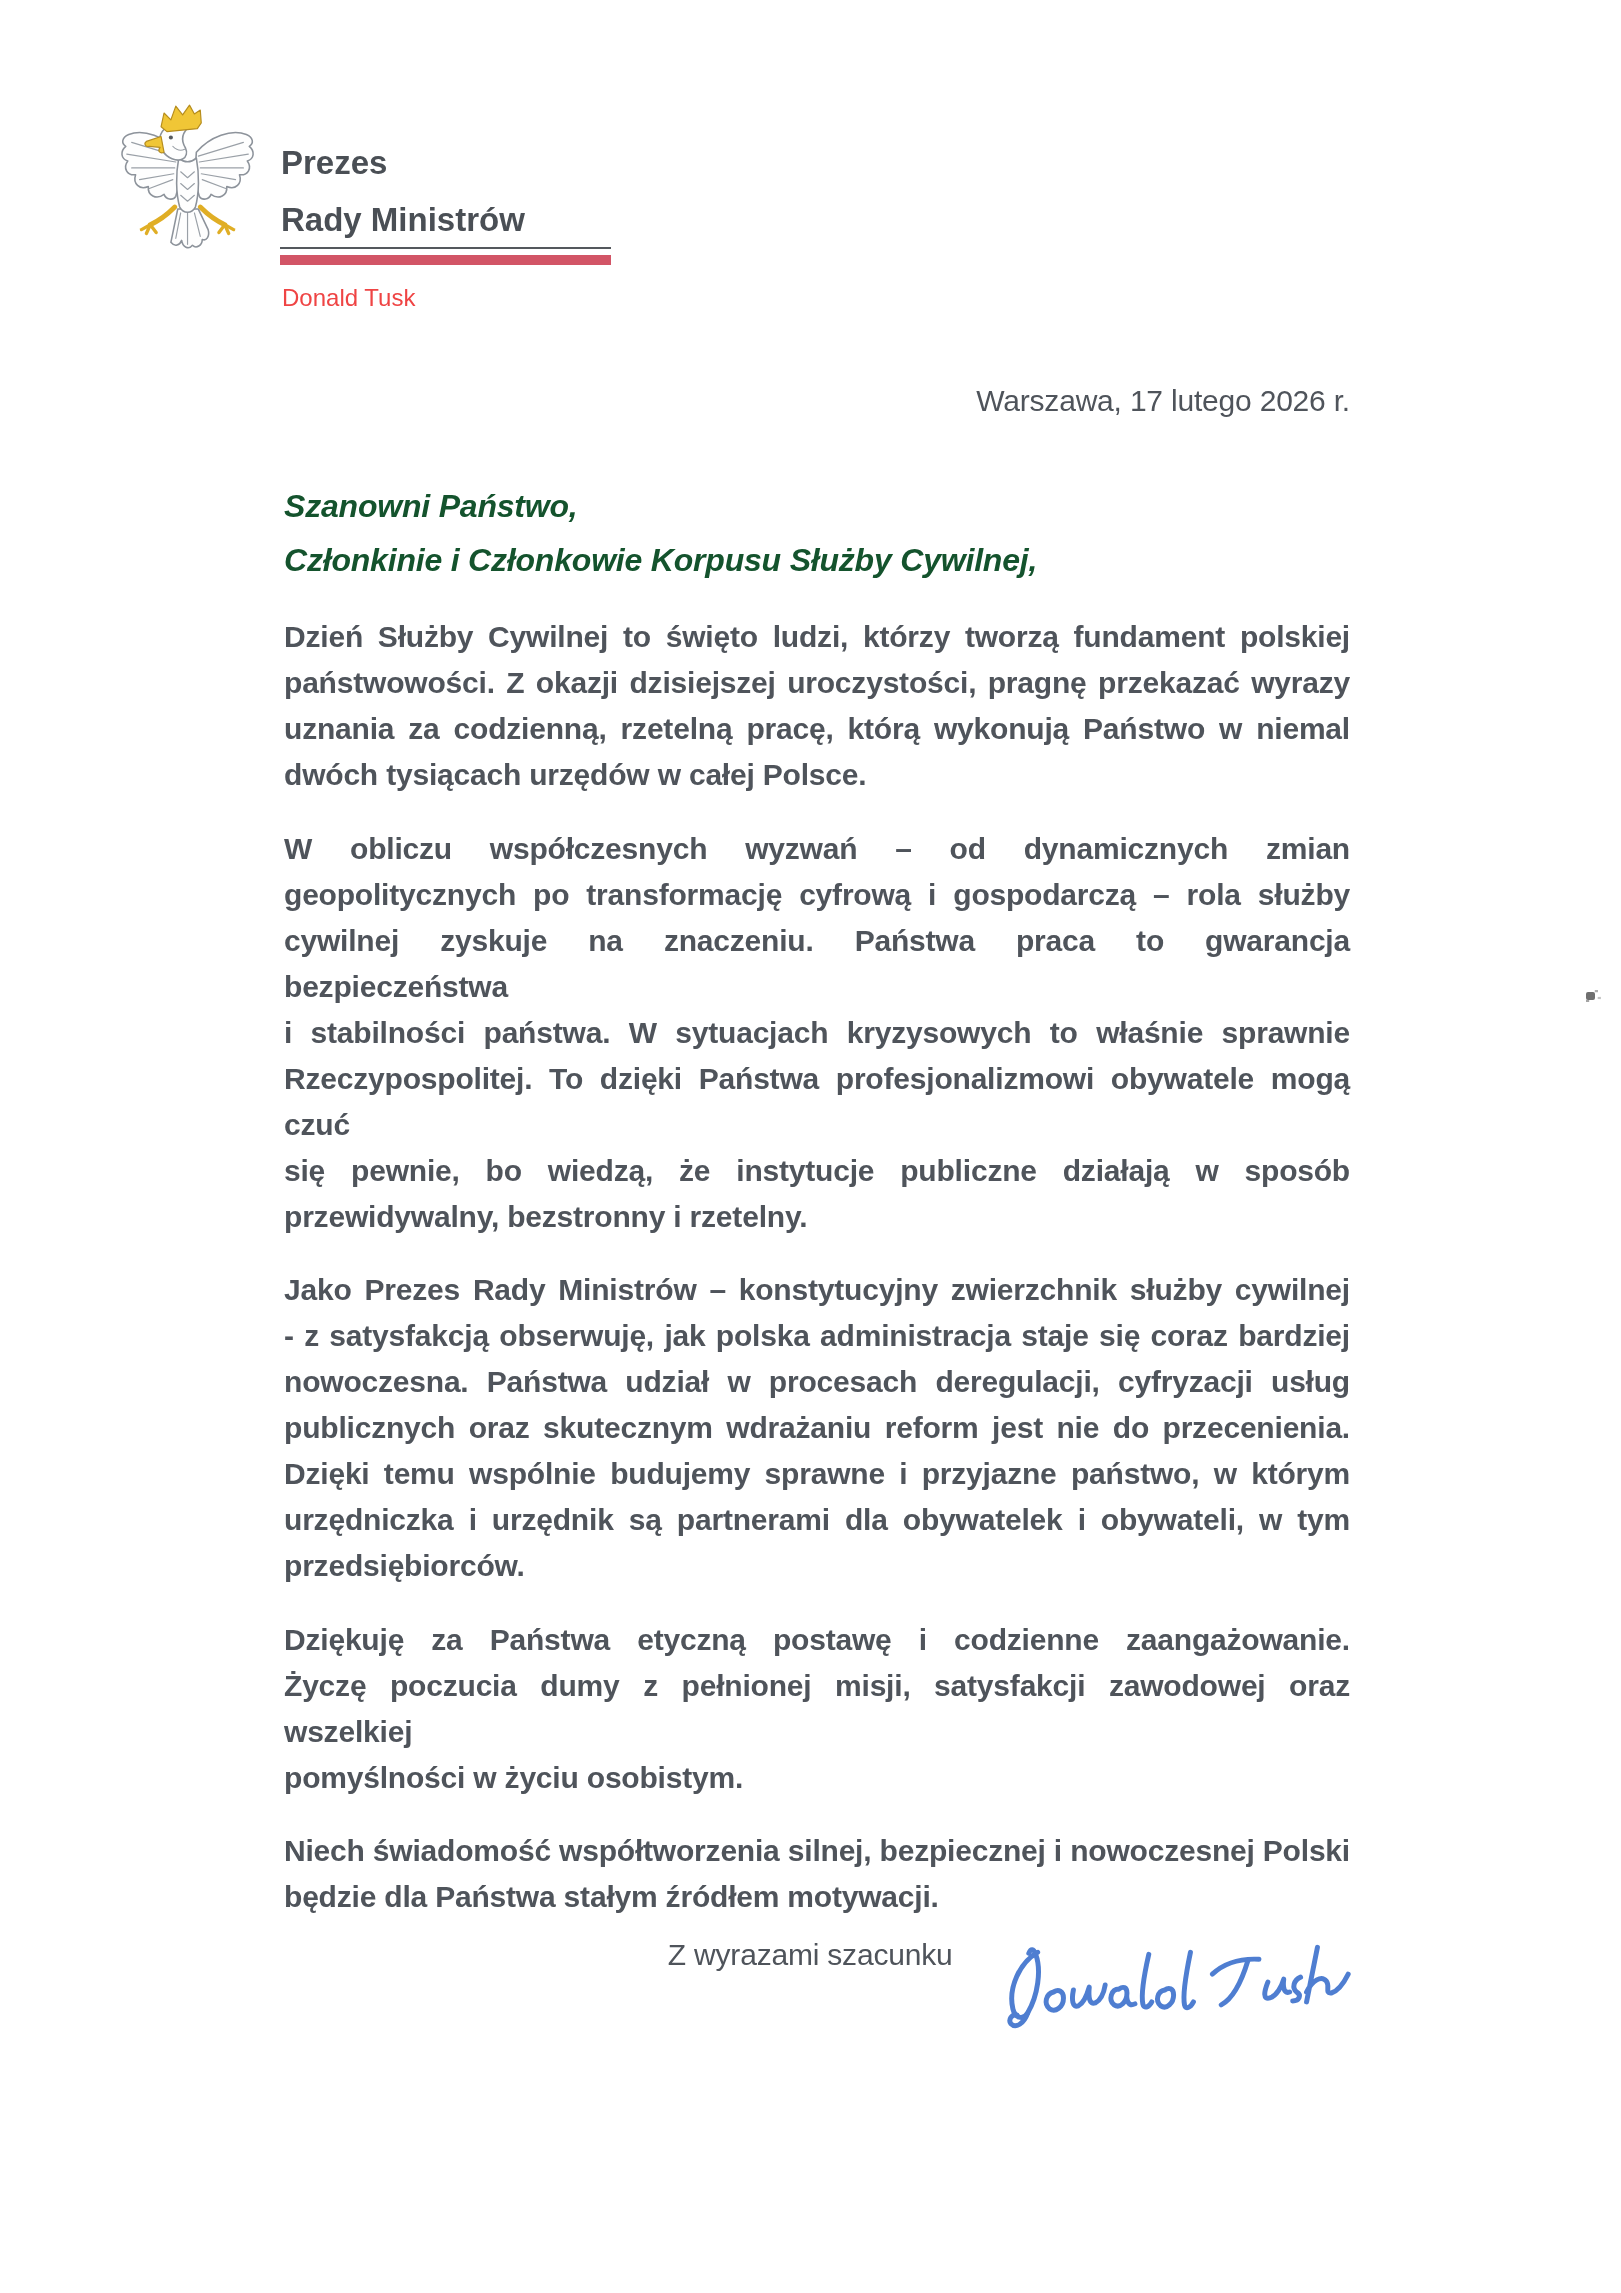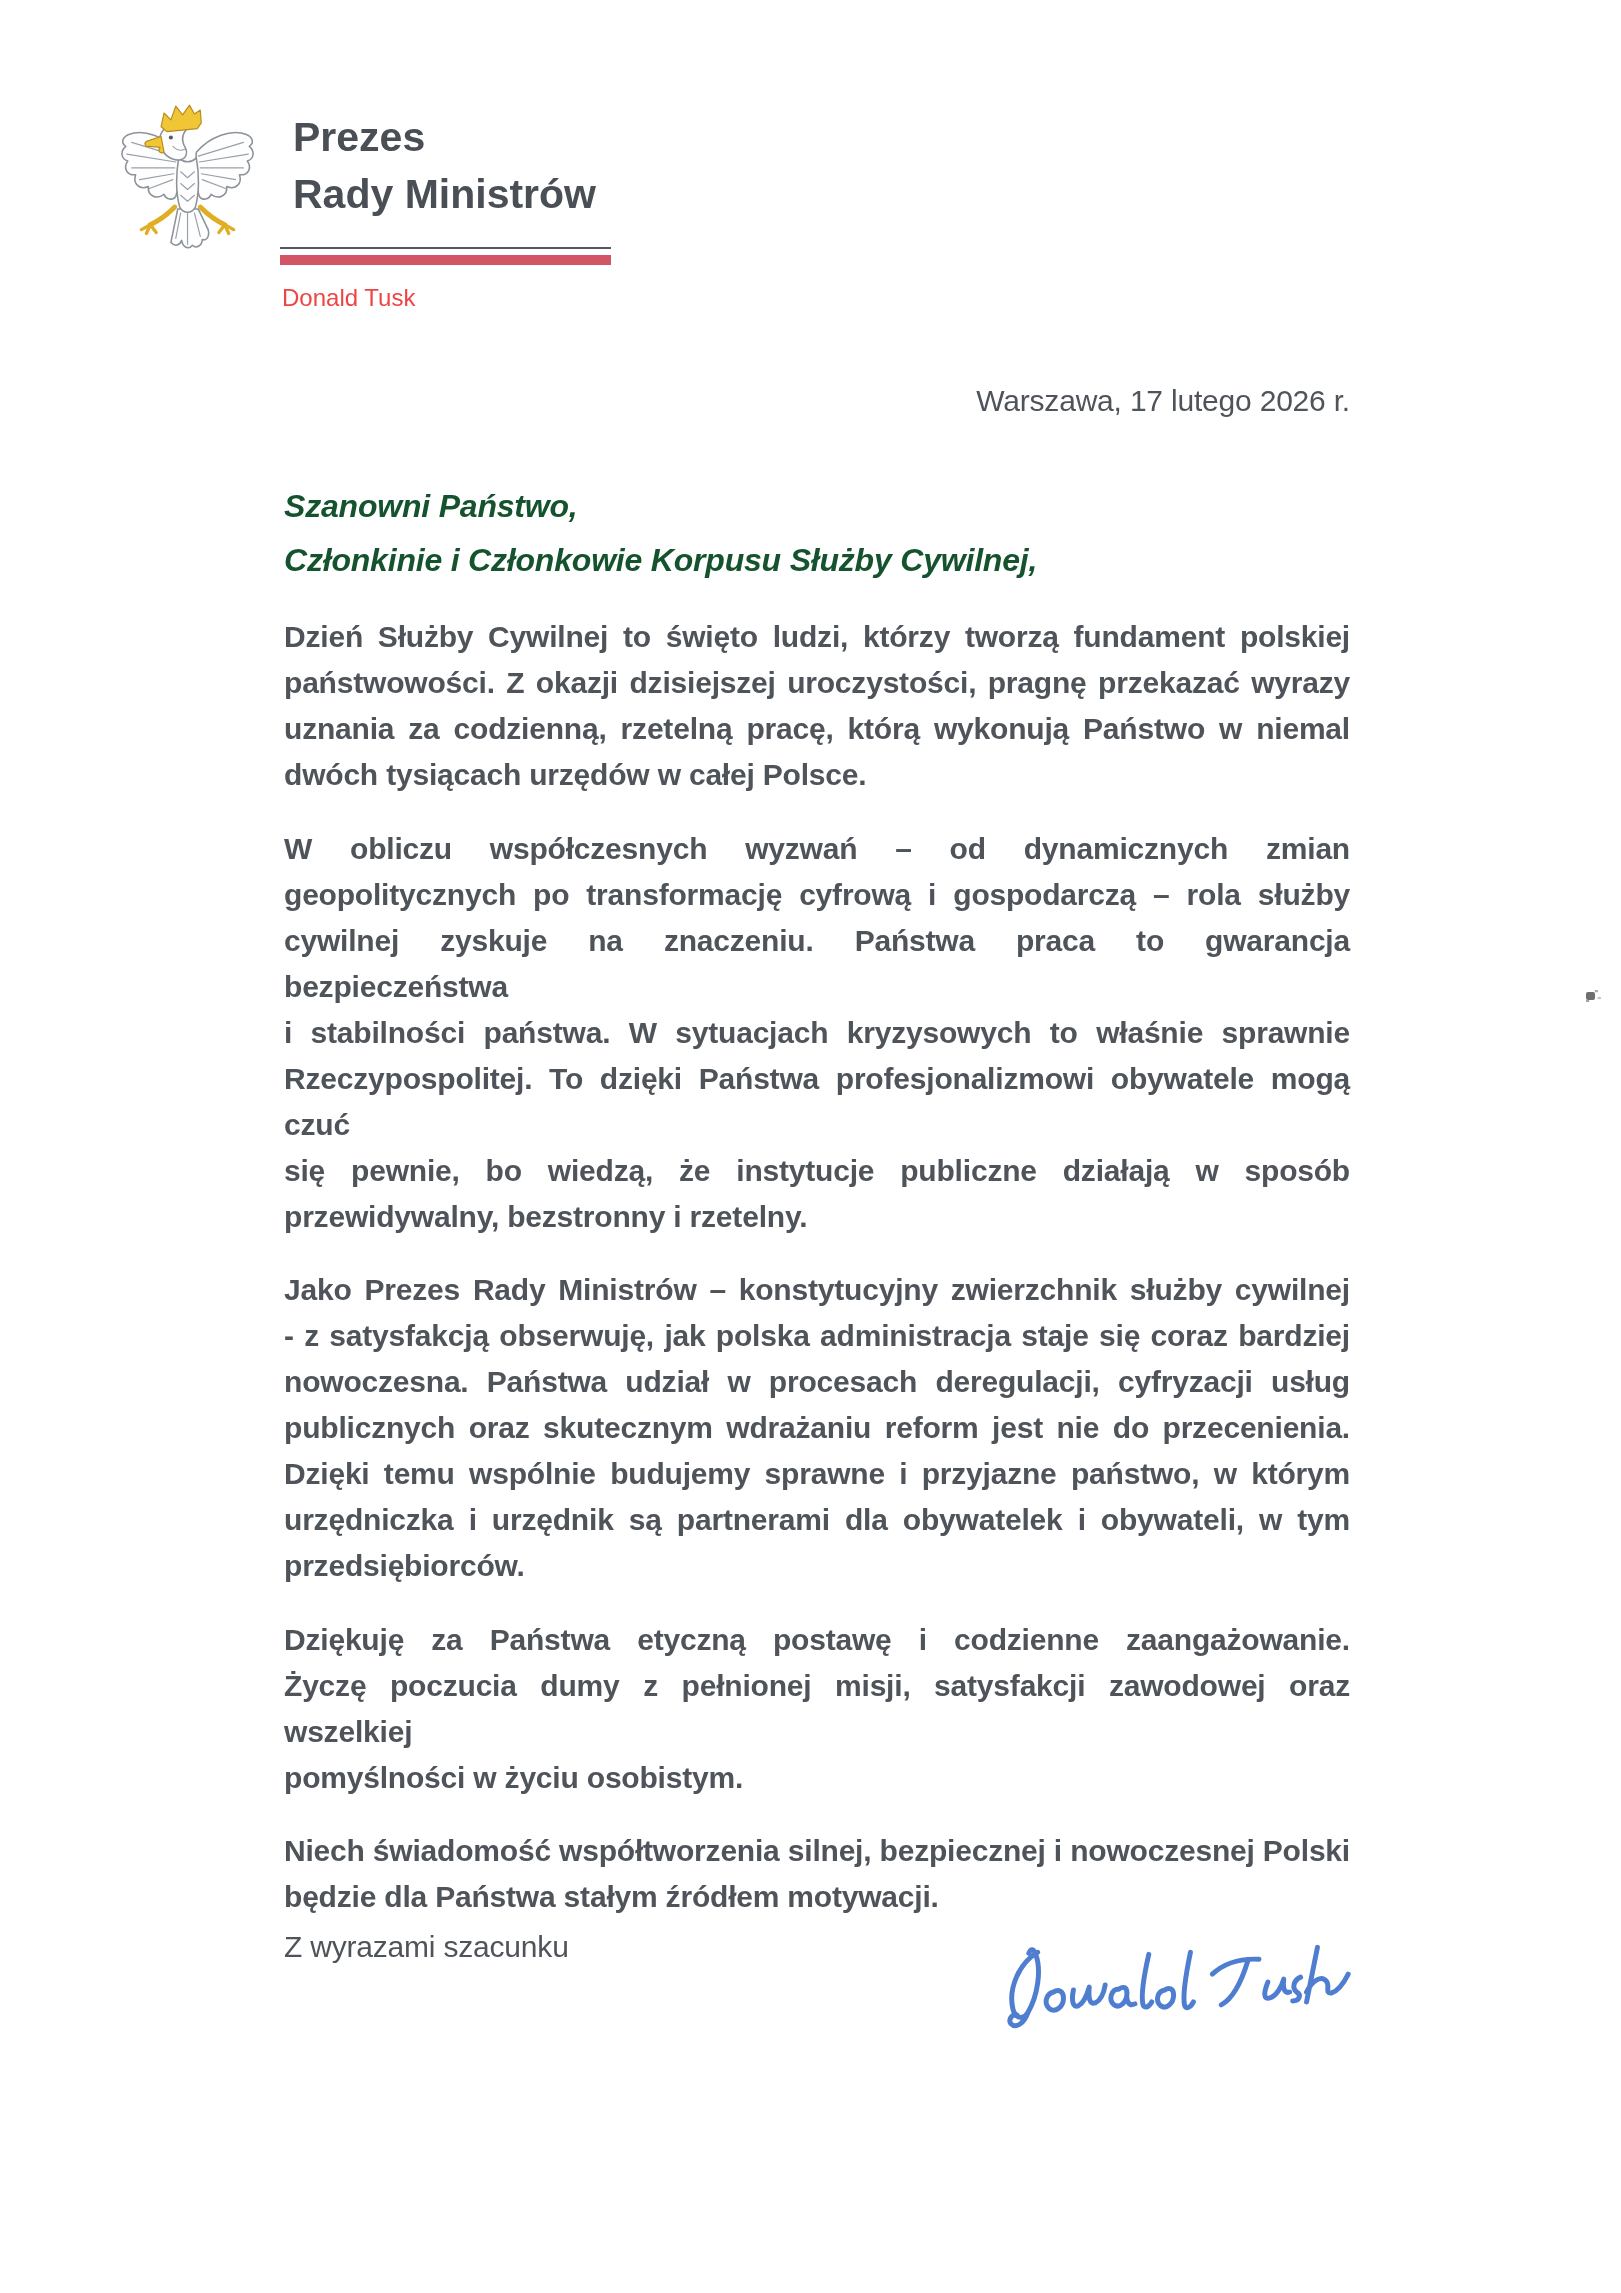--- a/index.html
+++ b/index.html
@@ -5,43 +5,43 @@
   html,body { margin:0; padding:0; background:#e9e9e9; }
   .page {
     position:relative; width:1621px; height:2294px; margin:0 auto;
     background:#ffffff; overflow:hidden;
     font-family:"Liberation Sans", sans-serif; color:#4f545b;
   }
 
   
   .emblem { position:absolute; left:116px; top:102px; width:147px; height:169px; }
   .org-title {
-    position:absolute; left:281px; top:109px;
-    font-size:41px; line-height:57px; font-weight:600; color:#4a4f55;margin-left:12px;
+    position:absolute; left:281px; top:134px;
+    font-size:33px; line-height:57px; font-weight:600; color:#4a4f55;
   }
   .flag-bar { position:absolute; left:280px; top:247px; width:331px; }
   .flag-line { height:2px; background:#54585d; }
   .flag-red  { height:9.8px; background:#d25566; margin-top:5.9px; }
   .official-name { position:absolute; left:282px; top:284px; font-size:24px; color:#ef4444; }
 
   
   .content {
     position:absolute; left:284px; top:378px; width:1066px;
     font-size:30px; line-height:46px; letter-spacing:-0.2px; color:#4f545b;
   }
   .date { text-align:right; }
   .salutation {
     margin-top:55px; font-style:italic; font-weight:bold;
     font-size:32px; line-height:54px; color:#14532d;
   }
   .paragraphs { margin-top:0;font-weight:bold; }
   .para { margin-top:27.4px; }
   .pline { text-align:justify; text-align-last:justify; }
   .pline.last { text-align-last:left; }
-  .closing { margin-top:4px; text-align:left; padding-right:13.7px; }
+  .closing { margin-top:12px; text-align:center; padding-right:13.7px; }
 
   
   .signature { position:absolute; left:998px; top:1931px; width:377px; height:122px; }
 
   
   .speck {
     position:absolute; left:1586px; top:992px; width:8.8px; height:7.8px;
     background:#4c4c4c; border-radius:2px; opacity:.8;
     box-shadow: 5.9px -4.9px 0 -2.9px #9a9a9a, -2.9px 4.9px 0 -2.9px #8f8f8f, 8.8px 2px 0 -2.9px #b5b5b5;
   }

